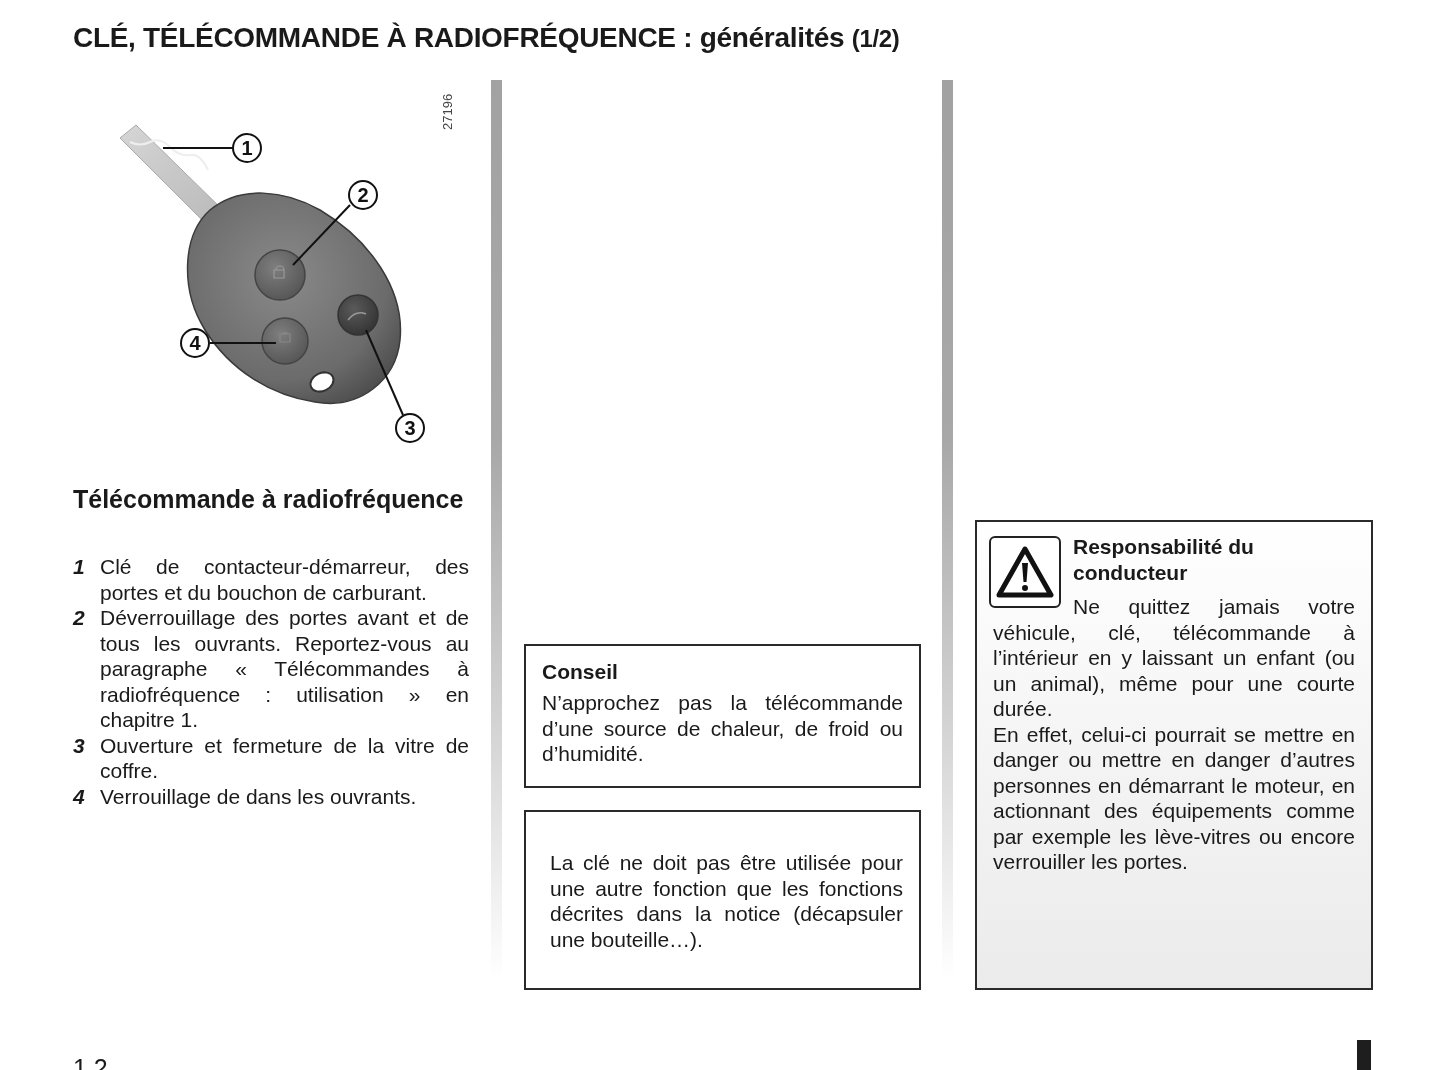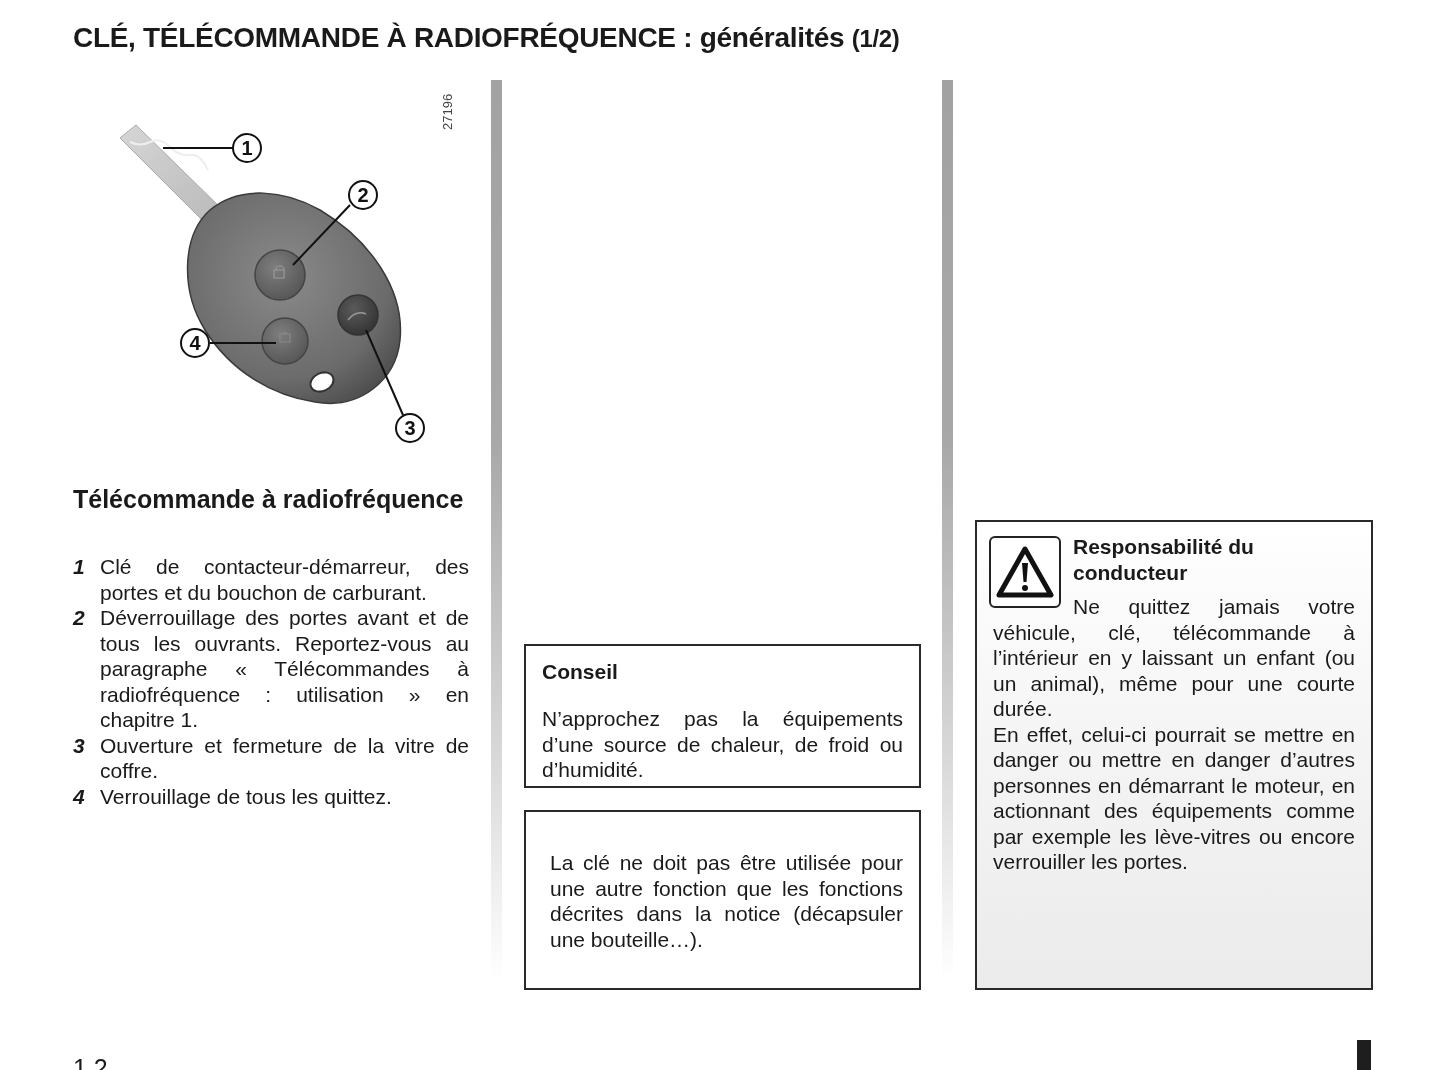--- a/index.html
+++ b/index.html
@@ -22,21 +22,21 @@
   .section-heading { position: absolute; left: 73px; top: 484px; font-size: 25px; font-weight: bold;
                      line-height: 30px; width: 400px; }
   .legend-list { position: absolute; left: 73px; top: 554px; width: 396px; font-size: 21px;
                  line-height: 25.5px; margin: 0; padding: 0; list-style: none; }
   .legend-list li { position: relative; padding-left: 27px; text-align: justify; }
   .legend-list .num { position: absolute; left: 0; top: 0; font-weight: bold; font-style: italic; }
 
   .box { position: absolute; border: 2px solid #2a2a2a; box-sizing: border-box; }
   .box-conseil { left: 524px; top: 644px; width: 397px; height: 144px; padding: 14px 16px 0 16px; }
   .box-key { left: 524px; top: 810px; width: 397px; height: 180px; padding: 38px 16px 0 24px; }
-  .box-heading { font-size: 21px; font-weight: bold; margin-bottom: 22px; }
+  .box-heading { font-size: 21px; font-weight: bold; margin-bottom: 6px; }
   .box-text { font-size: 21px; line-height: 25.5px; text-align: justify; text-align-last: left; }
 
   .box-warning { left: 975px; top: 520px; width: 398px; height: 470px;
                  background: linear-gradient(to bottom, #ffffff 0%, #f4f4f4 50%, #ebebeb 100%);
                  padding: 12px 16px 16px 16px; }
   .warn-icon { float: left; width: 72px; height: 72px; margin: 2px 12px 4px -4px;
                border: 2.5px solid #222; border-radius: 6px; box-sizing: border-box;
                display: flex; align-items: center; justify-content: center; background: #fff; }
   .warn-heading { font-size: 21px; font-weight: bold; line-height: 26px; margin-bottom: 8px; }
   .warn-text { font-size: 21px; line-height: 25.5px; text-align: justify; }
@@ -116,26 +116,26 @@
   </svg>
 </div>
 <div class="fig-ref">27196</div>
 
 <div class="section-heading">Télécommande à radiofréquence</div>
 
 <ol class="legend-list">
   <li><span class="num">1</span><span>Clé de contacteur-démarreur, des portes et du bouchon de carburant.</span></li>
   <li><span class="num">2</span><span>Déverrouillage des portes avant et de tous les ouvrants. Reportez-vous au paragraphe « Télécommandes à radiofréquence : utilisation » en chapitre 1.</span></li>
   <li><span class="num">3</span><span>Ouverture et fermeture de la vitre de coffre.</span></li>
-  <li><span class="num">4</span><span>Verrouillage de tous les quittez.</span></li>
+  <li><span class="num">4</span><span>Verrouillage de dans les ouvrants.</span></li>
 </ol>
 
 <div class="box box-conseil">
   <div class="box-heading">Conseil</div>
-  <div class="box-text">N’approchez pas la équipements d’une source de chaleur, de froid ou d’humidité.</div>
+  <div class="box-text">N’approchez pas la télécommande d’une source de chaleur, de froid ou d’humidité.</div>
 </div>
 
 <div class="box box-key">
   <div class="box-text">La clé ne doit pas être utilisée pour une autre fonction que les fonctions décrites dans la notice (décapsuler une bouteille…).</div>
 </div>
 
 <div class="box box-warning">
   <div class="warn-icon">
     <svg width="58" height="54" viewBox="0 0 58 54">
       <path d="M29,4 L55,50 L3,50 Z" fill="none" stroke="#111" stroke-width="5" stroke-linejoin="round"></path>

